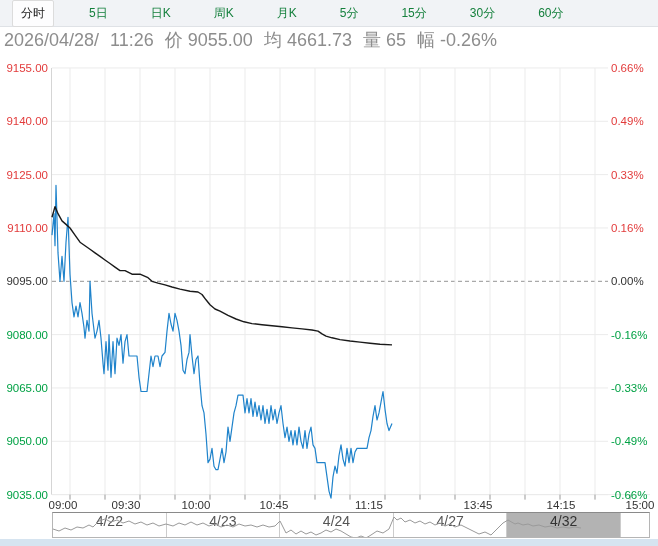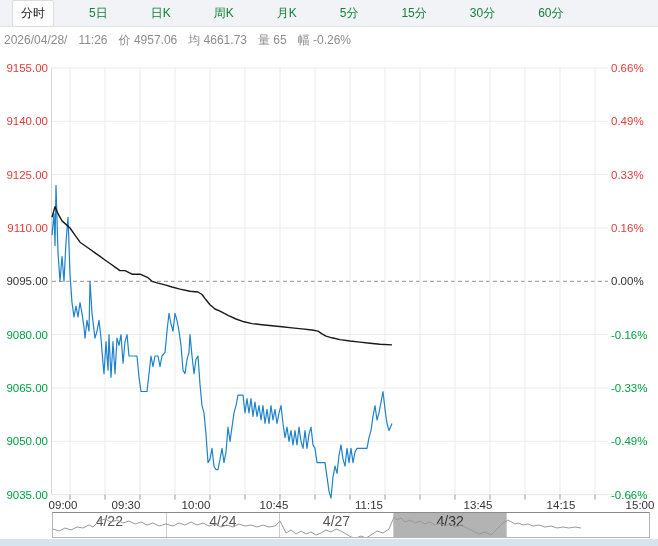--- a/index.html
+++ b/index.html
@@ -8,21 +8,21 @@
 
   
   .tabbar{position:absolute;left:0;top:0;width:658px;height:27px;background:#f1f3f6;
           border-bottom:1px solid #dfe2e6;display:flex;align-items:center;box-sizing:border-box;}
   .tab{font-size:12px;color:#15803d;margin-right:27px;padding:4px 8px;cursor:pointer;white-space:nowrap;}
   .tab:first-child{margin-left:12px;}
   .tab.active{background:#fdfdfe;border:1px solid #dcdcdc;border-radius:2px;color:#222;}
 
   
   .infobar{position:absolute;left:0;top:28px;width:658px;height:24px;display:flex;align-items:center;
-           font-size:12px;color:#8d8d8d;background:#fff;}
+           font-size:18px;color:#8d8d8d;background:#fff;}
   .infobar span{margin-right:11px;white-space:nowrap;}
   .infobar span:first-child{margin-left:4px;}
 
   
   #chart-svg{position:absolute;left:0;top:54px;}
   #chart-svg text{font-family:"Liberation Sans","DejaVu Sans",sans-serif;}
 
   
   .navigator{position:absolute;left:52px;top:512px;width:598px;height:26px;box-sizing:border-box;
              border:1px solid #b5b5b5;border-top:1px solid #8a8a8a;background:#fff;display:flex;}
@@ -47,21 +47,21 @@
       <div class="tab">月K</div>
       <div class="tab">5分</div>
       <div class="tab">15分</div>
       <div class="tab">30分</div>
       <div class="tab">60分</div>
     </div>
 
   <div class="infobar">
     <span>2026/04/28/</span>
     <span>11:26</span>
-    <span>价 4957.06</span>
+    <span>价 9055.00</span>
     <span>均 4661.73</span>
     <span>量 65</span>
     <span>幅 -0.26%</span>
   </div>
 
   <svg id="chart-svg" width="658" height="458">
       <g>
         <line x1="52" y1="13.966666666666697" x2="608" y2="13.966666666666697" stroke="#ebebeb" stroke-width="1" stroke-dasharray="none"></line>
         <line x1="52" y1="67.30000000000001" x2="608" y2="67.30000000000001" stroke="#ebebeb" stroke-width="1" stroke-dasharray="none"></line>
         <line x1="52" y1="120.63333333333335" x2="608" y2="120.63333333333335" stroke="#ebebeb" stroke-width="1" stroke-dasharray="none"></line>
@@ -140,20 +140,23 @@
         <polyline points="52,163.3 55,152.6 58,159.7 62,166.9 66,170.4 70,174.0 75,181.1 80,188.2 85,191.7 90,195.3 95,198.9 100,202.4 105,206.0 110,209.5 115,213.1 120,216.6 125,216.6 132,220.2 140,220.2 148,223.7 152,227.3 158,229.1 165,230.9 172,233.0 180,235.1 190,237.3 198,238.0 202,240.5 206,245.8 210,250.8 215,255.0 220,257.2 228,261.4 236,265.0 244,267.8 252,269.6 262,270.7 272,271.7 282,272.8 292,273.9 302,274.9 312,276.0 318,277.1 322,279.9 326,282.1 332,283.8 340,285.6 350,287.0 360,288.1 370,289.2 380,290.2 392,290.9" fill="none" stroke="#1a1a1a" stroke-width="1.4" stroke-linejoin="round"></polyline>
       </g>
     </svg>
 
   <div class="navigator">
 
   <div class="nav-section" style="width: 113.6px;">
         <span class="nav-label">4/22</span>
       </div>
       <div class="nav-section" style="width: 113.6px;">
+        <span class="nav-label">4/23</span>
+      </div>
+      <div class="nav-section" style="width: 113.6px;">
         <span class="nav-label">4/24</span>
       </div>
       <div class="nav-section" style="width: 113.6px;">
         <span class="nav-label">4/27</span>
       </div>
       <div class="nav-section selected" style="width: 113.6px; background: rgb(179, 179, 179);">
         <span class="nav-label">4/32</span>
       </div>
       <div class="nav-filler" style="width: 28px;"></div>
       <svg id="nav-spark" width="596" height="24">

